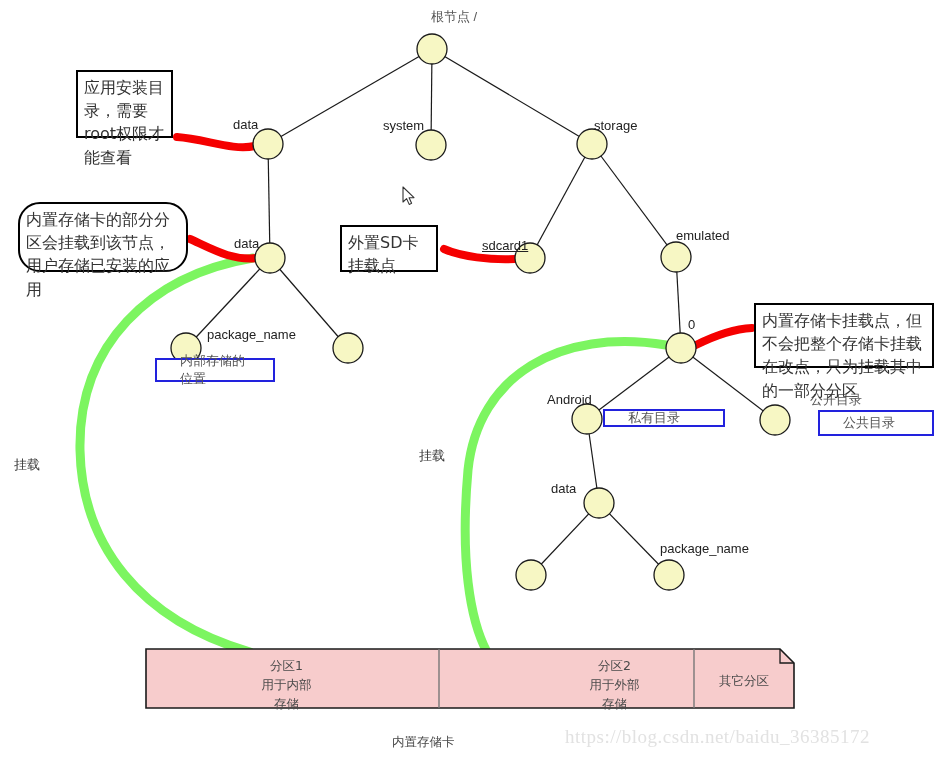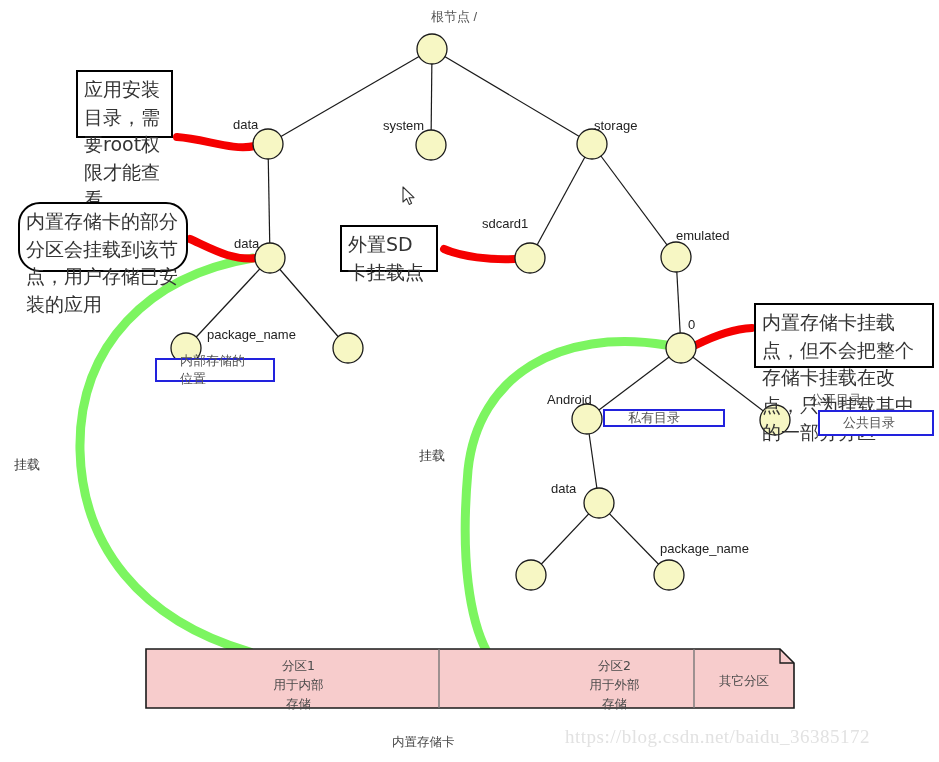--- a/index.html
+++ b/index.html
@@ -34,21 +34,21 @@
   }
   .node-label.cn {
     color: #555555;
     margin-left: 28px;
   }
   .anno-box {
     position: absolute;
     border: 2px solid #000000;
     background: #ffffff;
     color: #333333;
-    font-size: 19px;
+    font-size: 16px;
     line-height: 1.45;
     padding: 4px 6px;
     box-sizing: border-box;
     font-family: "DejaVu Sans", "Liberation Sans", sans-serif;
   }
   .blue-box {
     position: absolute;
     border: 2px solid #2222dd;
     background: #ffffff;
     color: #555555;
@@ -152,21 +152,21 @@
       <circle cx="531" cy="575" r="15"></circle>
       <circle cx="669" cy="575" r="15"></circle>
     </g>
   </svg>
 
   <div class="node-label cn" style="left:403px; top:8px;">根节点 /</div>
   <div class="node-label" style="left:233px; top:117px;">data</div>
   <div class="node-label" style="left:383px; top:118px;">system</div>
   <div class="node-label" style="left:594px; top:118px;">storage</div>
   <div class="node-label" style="left:234px; top:236px;">data</div>
-  <div class="node-label" style="left:482px; top:216px;">sdcard1</div>
+  <div class="node-label" style="left:482px; top:238px;text-decoration:underline;">sdcard1</div>
   <div class="node-label" style="left:676px; top:228px;">emulated</div>
   <div class="node-label" style="left:207px; top:327px;">package_name</div>
   <div class="node-label" style="left:688px; top:317px;">0</div>
   <div class="node-label" style="left:547px; top:392px;">Android</div>
   <div class="node-label cn" style="left:782px; top:391px;">公开目录</div>
   <div class="node-label" style="left:551px; top:481px;">data</div>
   <div class="node-label" style="left:660px; top:541px;">package_name</div>
 
   <div class="anno-box" style="left:76px;  top:70px;  width:97px;  height:68px;">应用安装目录，需要root权限才能查看</div>
   <div class="anno-box" style="left:18px;  top:202px; width:170px; height:70px;border-radius:22px;">内置存储卡的部分分区会挂载到该节点，用户存储已安装的应用</div>
@@ -185,21 +185,21 @@
   </svg>
 
   <svg class="layer">
 
     <path d="M 146,649 L 780,649 L 794,663 L 794,708 L 146,708 Z" fill="#f7cccc" stroke="#1a1a1a" stroke-width="1.6"></path>
     <path d="M 780,649 L 780,663 L 794,663" fill="none" stroke="#1a1a1a" stroke-width="1.3"></path>
     <line x1="439" y1="649" x2="439" y2="708" stroke="#777777" stroke-width="1.4"></line>
     <line x1="694" y1="649" x2="694" y2="708" stroke="#777777" stroke-width="1.4"></line>
   </svg>
 
-  <div class="part-cell" style="left:146px; top:657px; width:281px;margin-left:12px;">分区1
+  <div class="part-cell" style="left:146px; top:657px; width:281px;">分区1
 用于内部
 存储</div>
   <div class="part-cell" style="left:439px; top:657px; width:255px;padding-left:48px;">分区2
 用于外部
 存储</div>
   <div class="part-cell" style="left:694px; top:672px; width:100px;">其它分区</div>
 
   <div class="caption" style="left:392px; top:734px;">内置存储卡</div>
 
   <div class="watermark" style="left:565px; top:726px;">https://blog.csdn.net/baidu_36385172</div>

